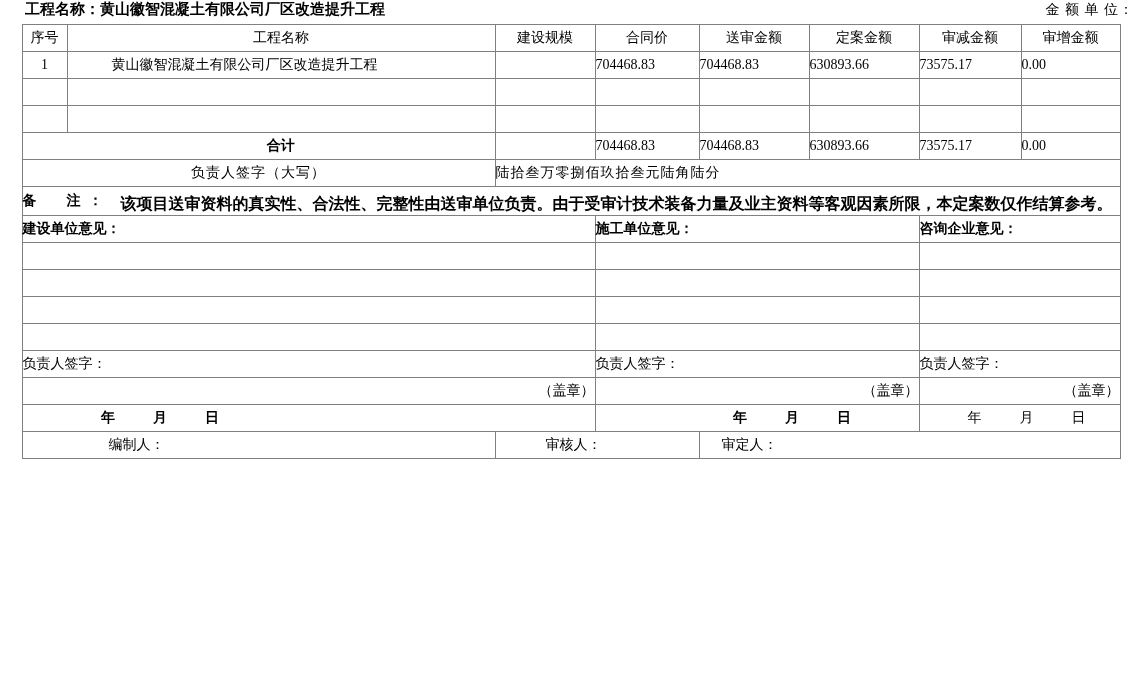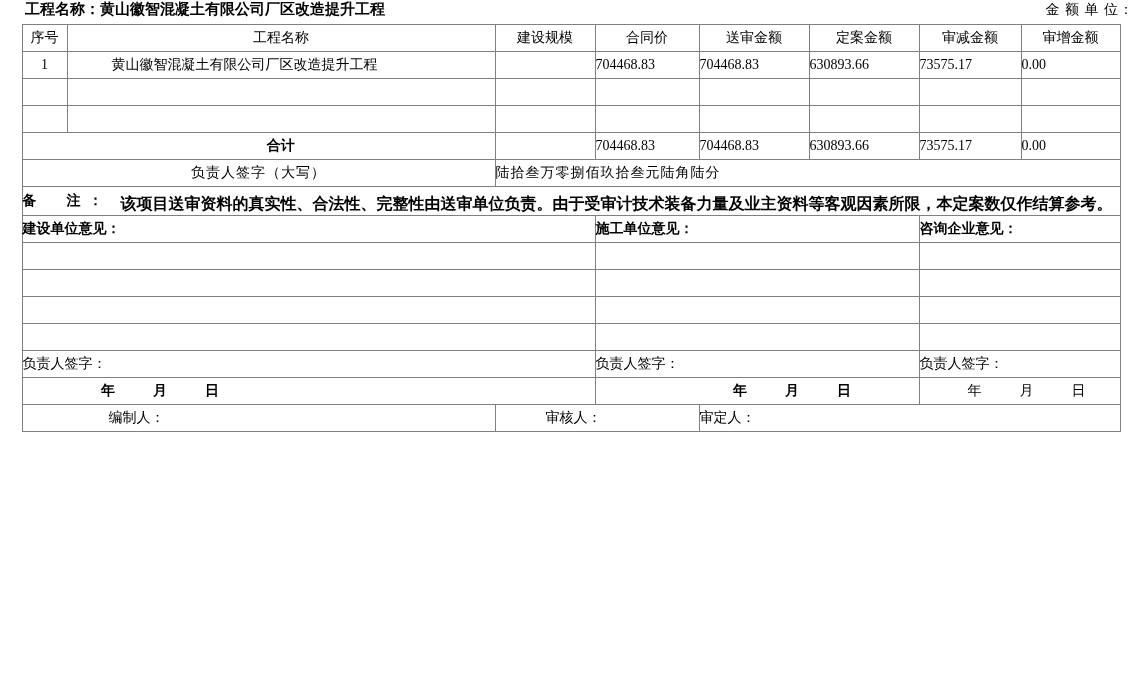--- a/index.html
+++ b/index.html
@@ -282,20 +282,25 @@
       <td colspan="3"></td>
       <td colspan="2"></td>
     </tr>
 
     <tr class="sign-row">
       <td colspan="3">负责人签字：</td>
       <td colspan="3">负责人签字：</td>
       <td colspan="2">负责人签字：</td>
     </tr>
 
+    <tr class="seal-row">
+      <td colspan="3">（盖章）</td>
+      <td colspan="3">（盖章）</td>
+      <td colspan="2">（盖章）</td>
+    </tr>
 
     <tr class="date-row">
       <td class="no-right"></td>
       <td colspan="2" class="no-left">
         <div class="date-cells">
           <span>年</span>
           <span>月</span>
           <span>日</span>
         </div>
       </td>
@@ -312,18 +317,18 @@
           <span>年</span>
           <span>月</span>
           <span>日</span>
         </div>
       </td>
     </tr>
 
     <tr class="foot-row">
       <td colspan="2" style="padding-left:86px">编制人：</td>
       <td colspan="2" style="padding-left:50px">审核人：</td>
-      <td colspan="4" style="">审定人：</td>
+      <td colspan="4" style="padding-left:22px">审定人：</td>
     </tr>
   </tbody>
     </table>
 
 </div>
 
 </body></html>

